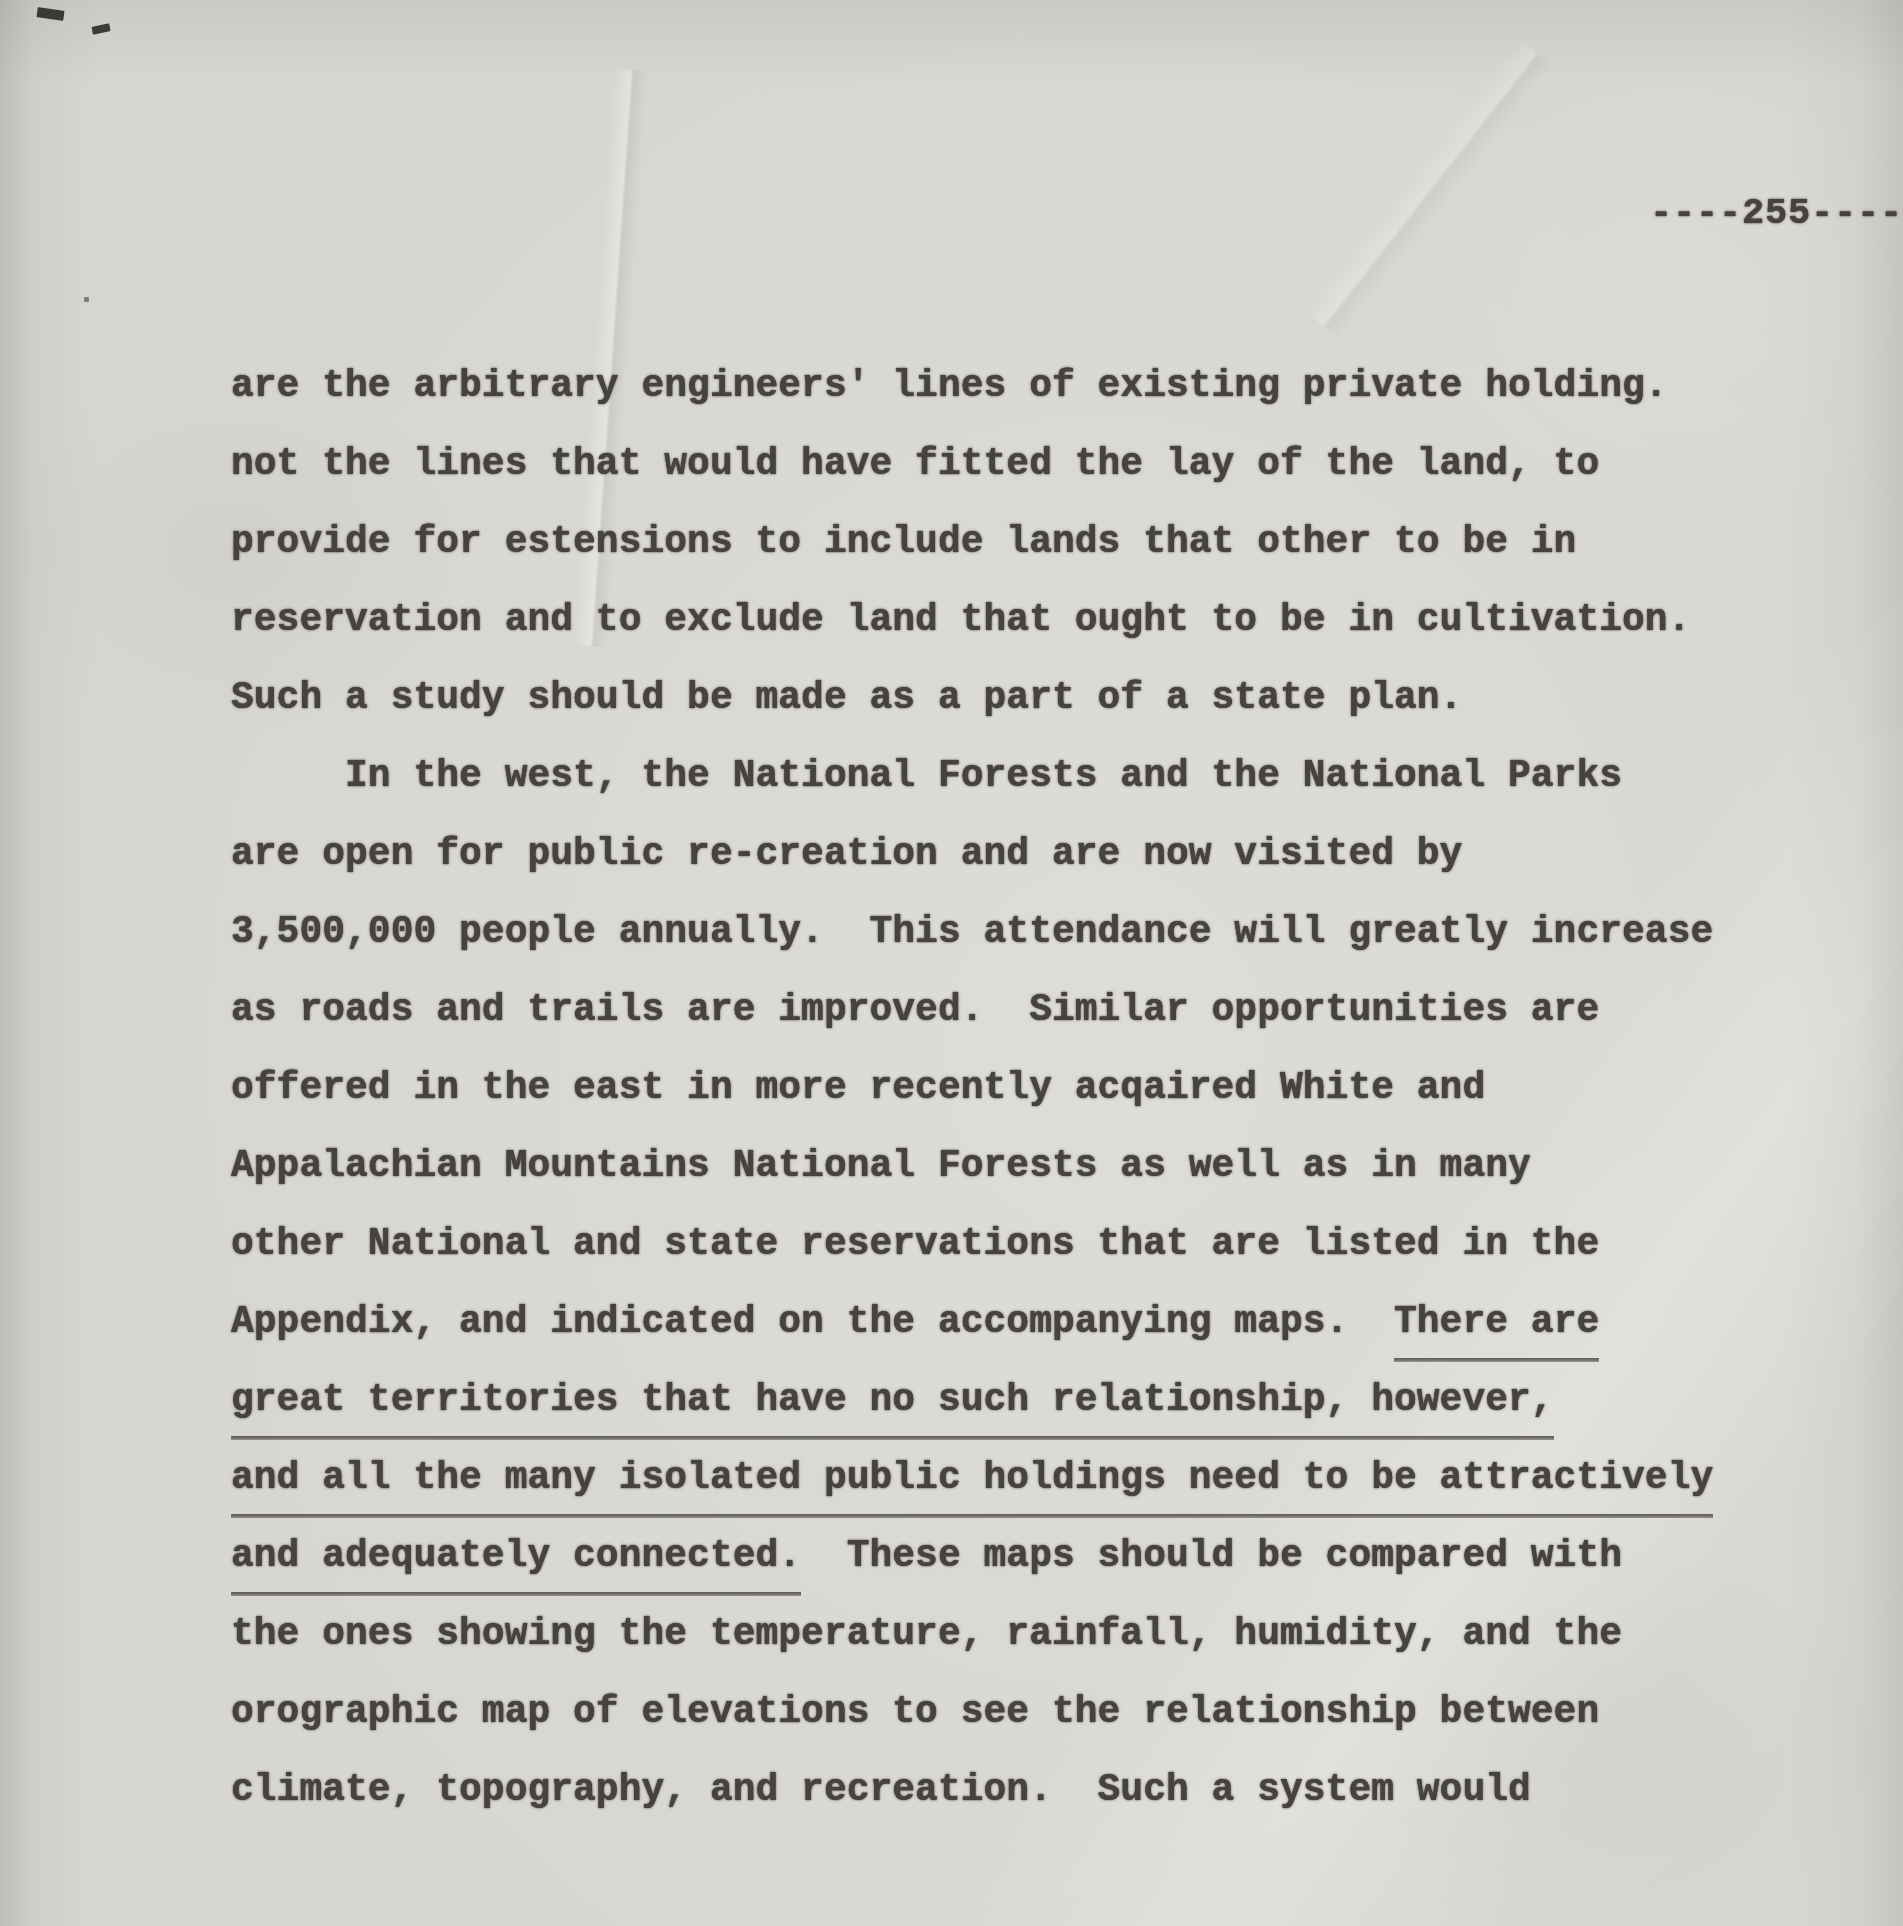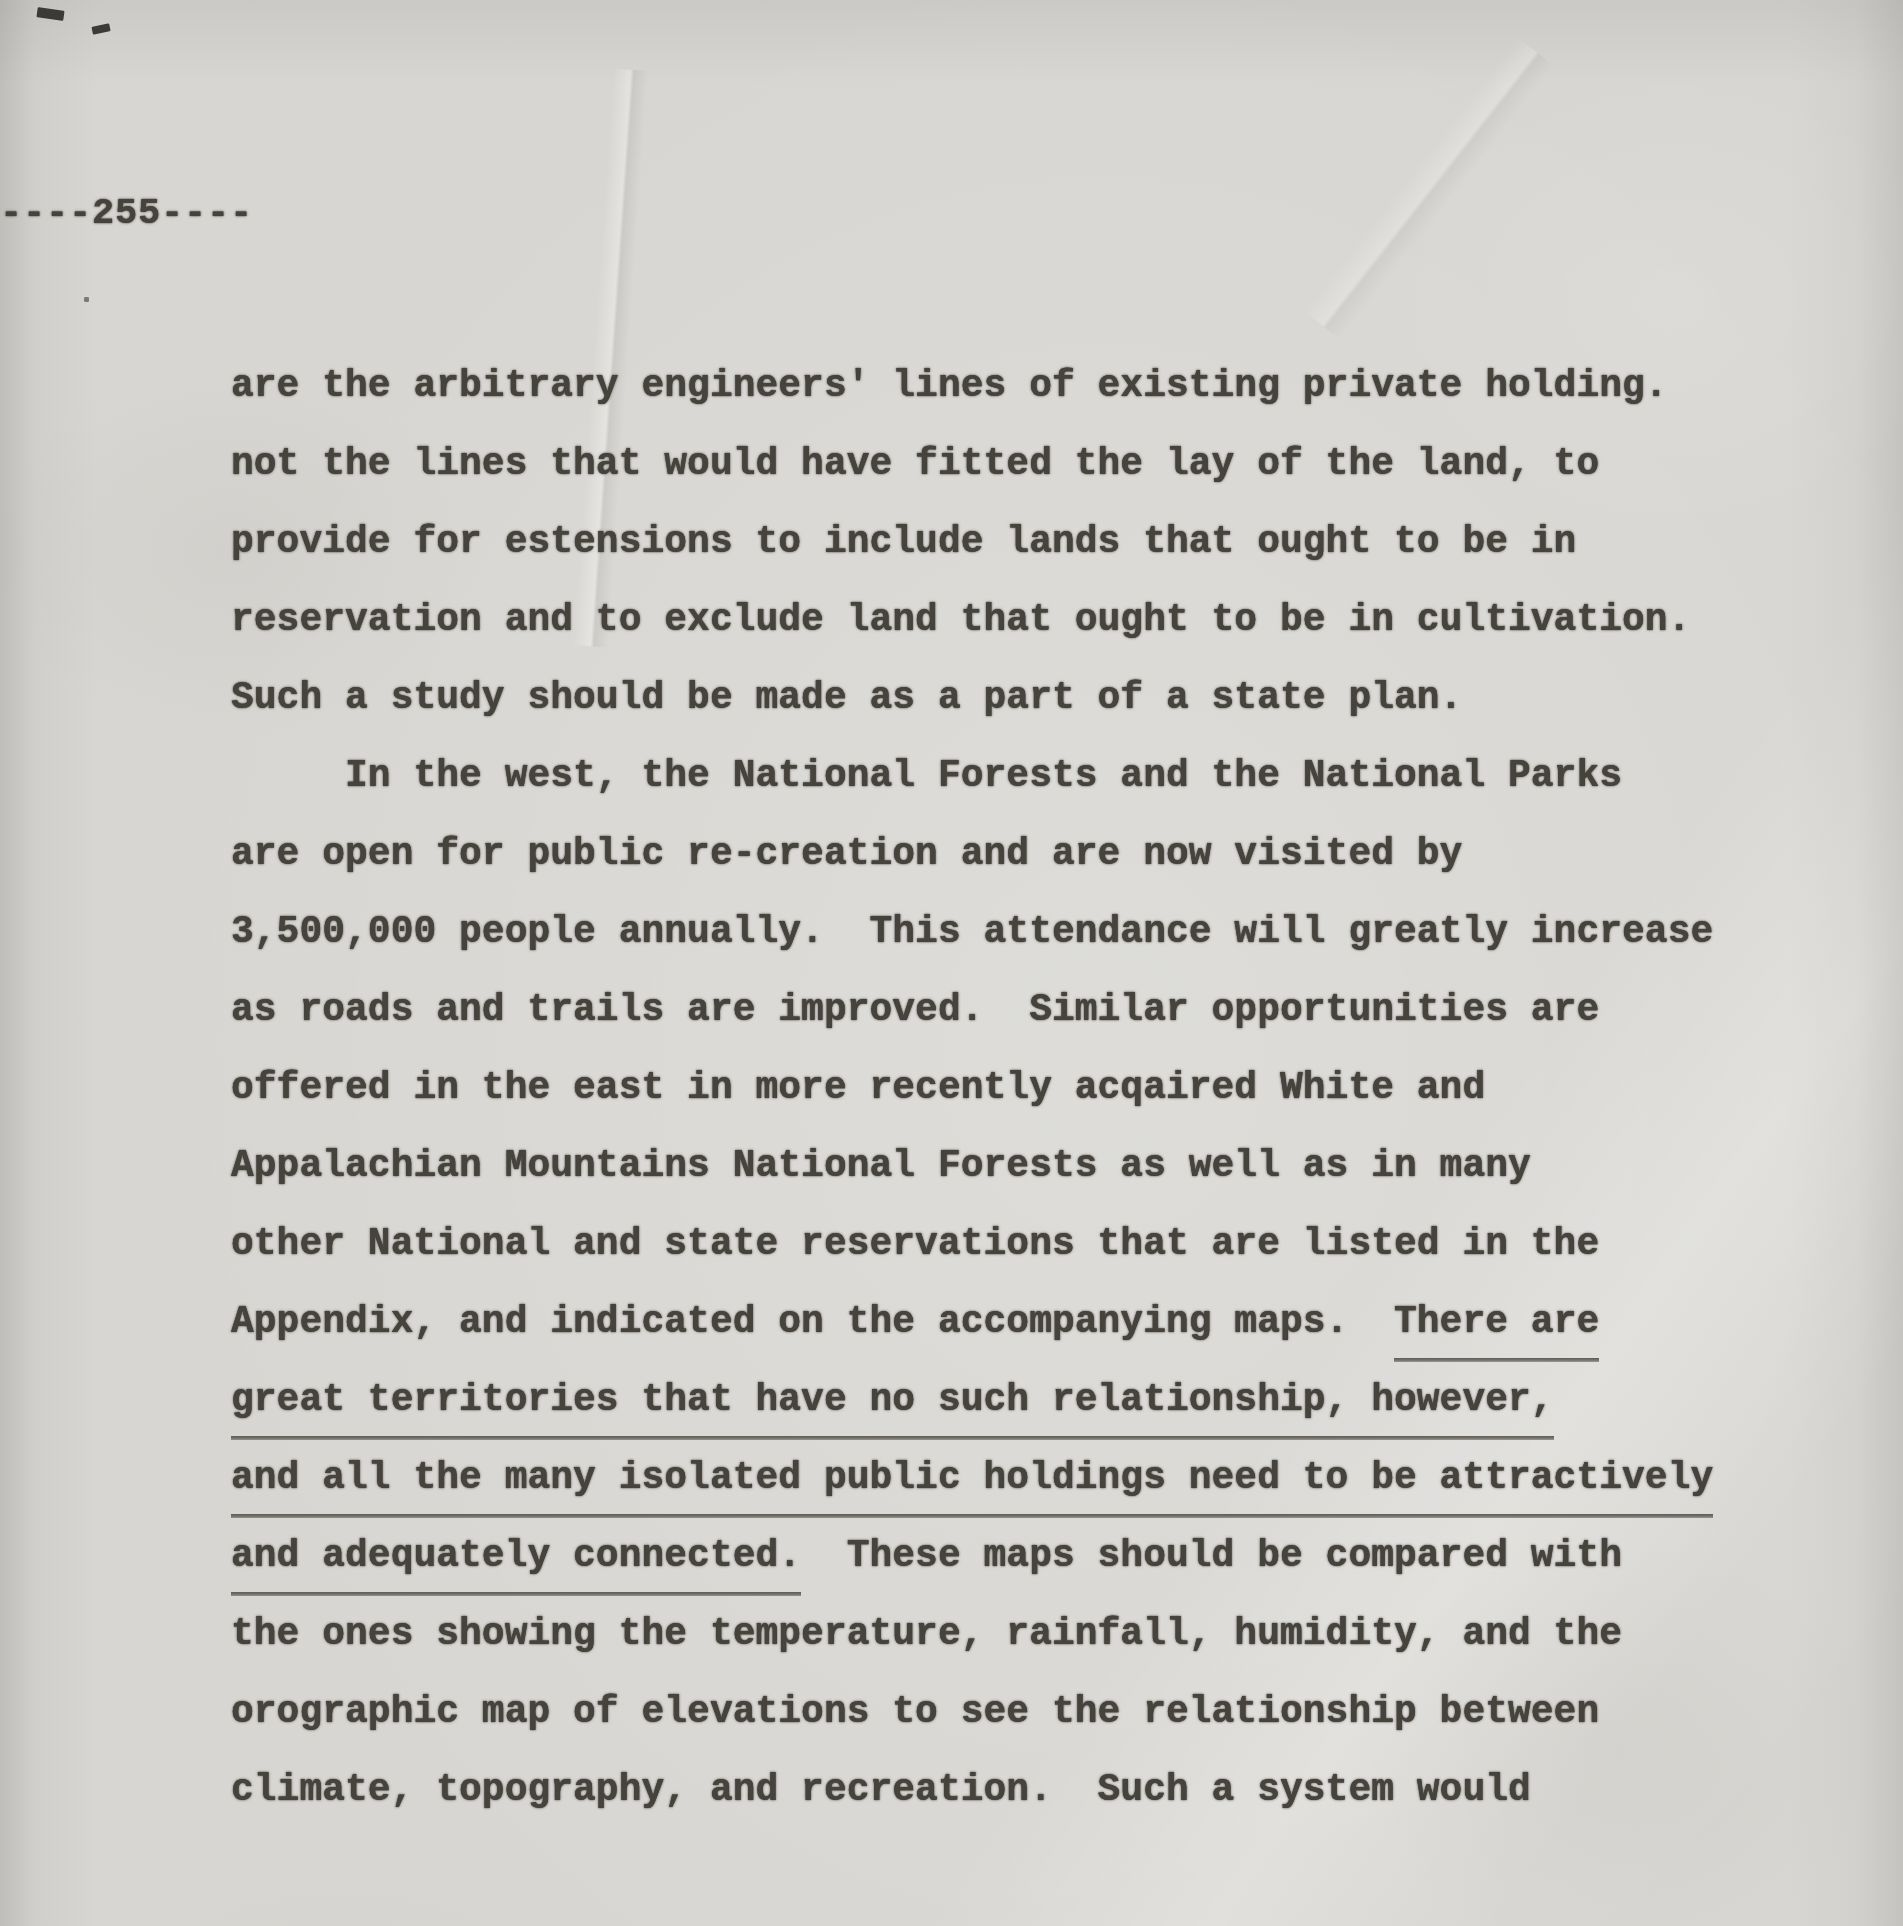--- a/index.html
+++ b/index.html
@@ -31,21 +31,21 @@
       radial-gradient(462px 385px at 18% 85%, rgba(120,116,110,0.07), rgba(0,0,0,0) 70%),
       radial-gradient(385px 308px at 85% 70%, rgba(120,116,110,0.05), rgba(0,0,0,0) 70%);
   }
   
   .page::after{
     content:"";position:absolute;left:0;right:0;bottom:0;height:69px;pointer-events:none;
     background:linear-gradient(180deg, rgba(70,68,64,0) 0%, rgba(70,68,64,0.18) 55%, rgba(70,68,64,0.38) 100%);
   }
   .page-number{
     position:absolute;top:192px;left:0;right:0;
-    text-align:left;
+    text-align:right;
     font-size:37px;font-weight:bold;
     letter-spacing:0.8px;
     color:var(--ink);
     text-shadow:0 0 2.7px rgba(62,58,54,0.85), 0 0 0.8px rgba(62,58,54,0.9);
   }
   .doc-body{
     position:absolute;left:231px;top:347px;right:116px;
   }
   .line{
     white-space:pre;
@@ -81,21 +81,21 @@
   <div class="speck s2"></div>
   <div class="speck s3"></div>
   <div class="crease c1"></div>
   <div class="crease c2"></div>
 
   <div class="page-number">----255----</div>
 
   <div class="doc-body">
       <div class="line"><span>are the arbitrary engineers' lines of existing private holding.</span></div>
       <div class="line"><span>not the lines that would have fitted the lay of the land, to</span></div>
-      <div class="line"><span>provide for estensions to include lands that ought to be in</span></div>
+      <div class="line"><span>provide for estensions to include lands that other to be in</span></div>
       <div class="line"><span>reservation and to exclude land that ought to be in cultivation.</span></div>
       <div class="line"><span>Such a study should be made as a part of a state plan.</span></div>
       <div class="line"><span>     In the west, the National Forests and the National Parks</span></div>
       <div class="line"><span>are open for public re-creation and are now visited by</span></div>
       <div class="line"><span>3,500,000 people annually.  This attendance will greatly increase</span></div>
       <div class="line"><span>as roads and trails are improved.  Similar opportunities are</span></div>
       <div class="line"><span>offered in the east in more recently acqaired White and</span></div>
       <div class="line"><span>Appalachian Mountains National Forests as well as in many</span></div>
       <div class="line"><span>other National and state reservations that are listed in the</span></div>
       <div class="line"><span>Appendix, and indicated on the accompanying maps.  </span><span class="u">There are</span></div>

